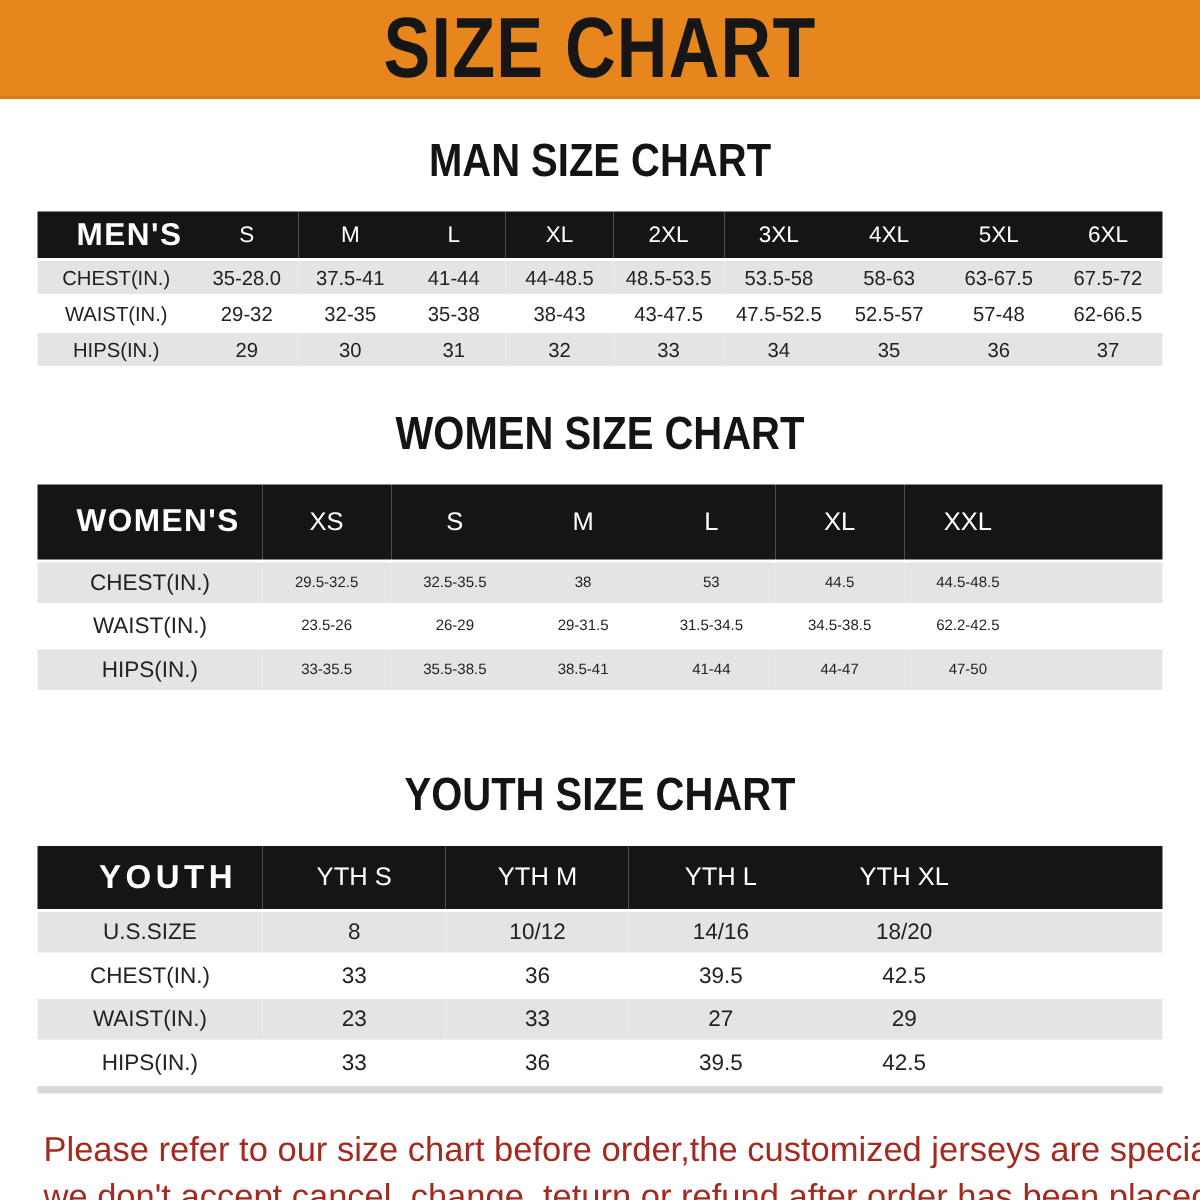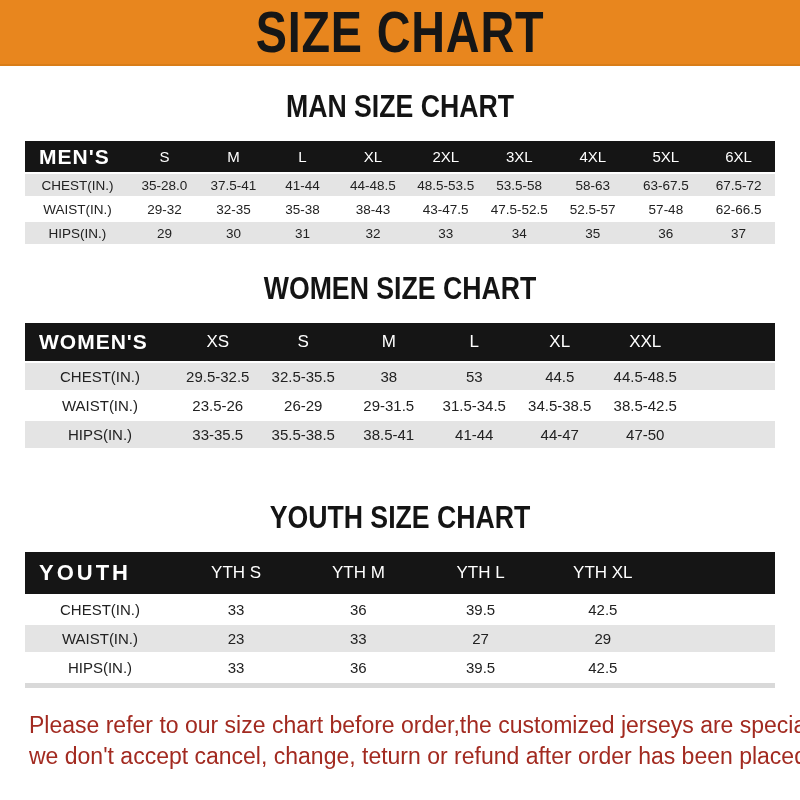--- a/index.html
+++ b/index.html
@@ -39,38 +39,38 @@
   }
   table.size-table th,table.size-table td{
     text-align:center;vertical-align:middle;
     padding:0 2px;overflow:hidden;white-space:nowrap;
   }
   tr.head th{
     background:var(--header-row-bg,#151515);
     color:#ffffff;font-weight:normal;
   }
   tr.head th.lab{
-    font-weight:bold;text-align:left;padding-left:14px;
+    font-weight:bold;text-align:left;padding-left:26px;
     letter-spacing:1px;
   }
   tr.gray td{background:var(--stripe-bg,#E4E4E4);}
   tr.white td{background:#ffffff;}
   td.lab{color:#1c1c1c;}
   
   table.men tr.head th{height:31px;font-size:15px;}
   table.men tr.head th.lab{font-size:21px;}
   table.men tbody td{height:22px;font-size:13.5px;color:#222;}
   table.men td.lab{font-size:13.5px;}
   
-  table.women tr.head th{height:38px;font-size:17px;}
+  table.women tr.head th{height:50px;font-size:17px;}
   table.women tr.head th.lab{font-size:21px;}
-  table.women tbody td{height:27px;font-size:15px;color:#222;}
+  table.women tbody td{height:27px;font-size:10px;color:#222;}
   table.women td.lab{font-size:15px;}
   
-  table.youth tr.head th{height:42px;font-size:17px;}
+  table.youth tr.head th{height:42px;font-size:17px;text-align:center;}
   table.youth tr.head th.lab{font-size:22px;letter-spacing:3px;}
   table.youth tbody td{height:27px;font-size:15px;color:#222;}
   table.youth td.lab{font-size:15px;}
   .bottom-strip{
     width:750px;height:5px;margin:0 auto;
     background:#d9d9d9;
   }
   
   .footer{
     margin-top:22px;padding-left:29px;padding-right:10px;
@@ -191,21 +191,21 @@
         <td>44.5-48.5</td>
         <td></td>
       </tr>
       <tr class="white">
         <td class="lab">WAIST(IN.)</td>
         <td>23.5-26</td>
         <td>26-29</td>
         <td>29-31.5</td>
         <td>31.5-34.5</td>
         <td>34.5-38.5</td>
-        <td>38.5-42.5</td>
+        <td>62.2-42.5</td>
         <td></td>
       </tr>
       <tr class="gray">
         <td class="lab">HIPS(IN.)</td>
         <td>33-35.5</td>
         <td>35.5-38.5</td>
         <td>38.5-41</td>
         <td>41-44</td>
         <td>44-47</td>
         <td>47-50</td>
@@ -228,20 +228,28 @@
       <tr class="head">
         <th class="lab">YOUTH</th>
         <th>YTH S</th>
         <th>YTH M</th>
         <th>YTH L</th>
         <th>YTH XL</th>
         <th></th>
       </tr>
     </thead>
     <tbody>
+      <tr class="gray">
+        <td class="lab">U.S.SIZE</td>
+        <td>8</td>
+        <td>10/12</td>
+        <td>14/16</td>
+        <td>18/20</td>
+        <td></td>
+      </tr>
       <tr class="white">
         <td class="lab">CHEST(IN.)</td>
         <td>33</td>
         <td>36</td>
         <td>39.5</td>
         <td>42.5</td>
         <td></td>
       </tr>
       <tr class="gray">
         <td class="lab">WAIST(IN.)</td>

